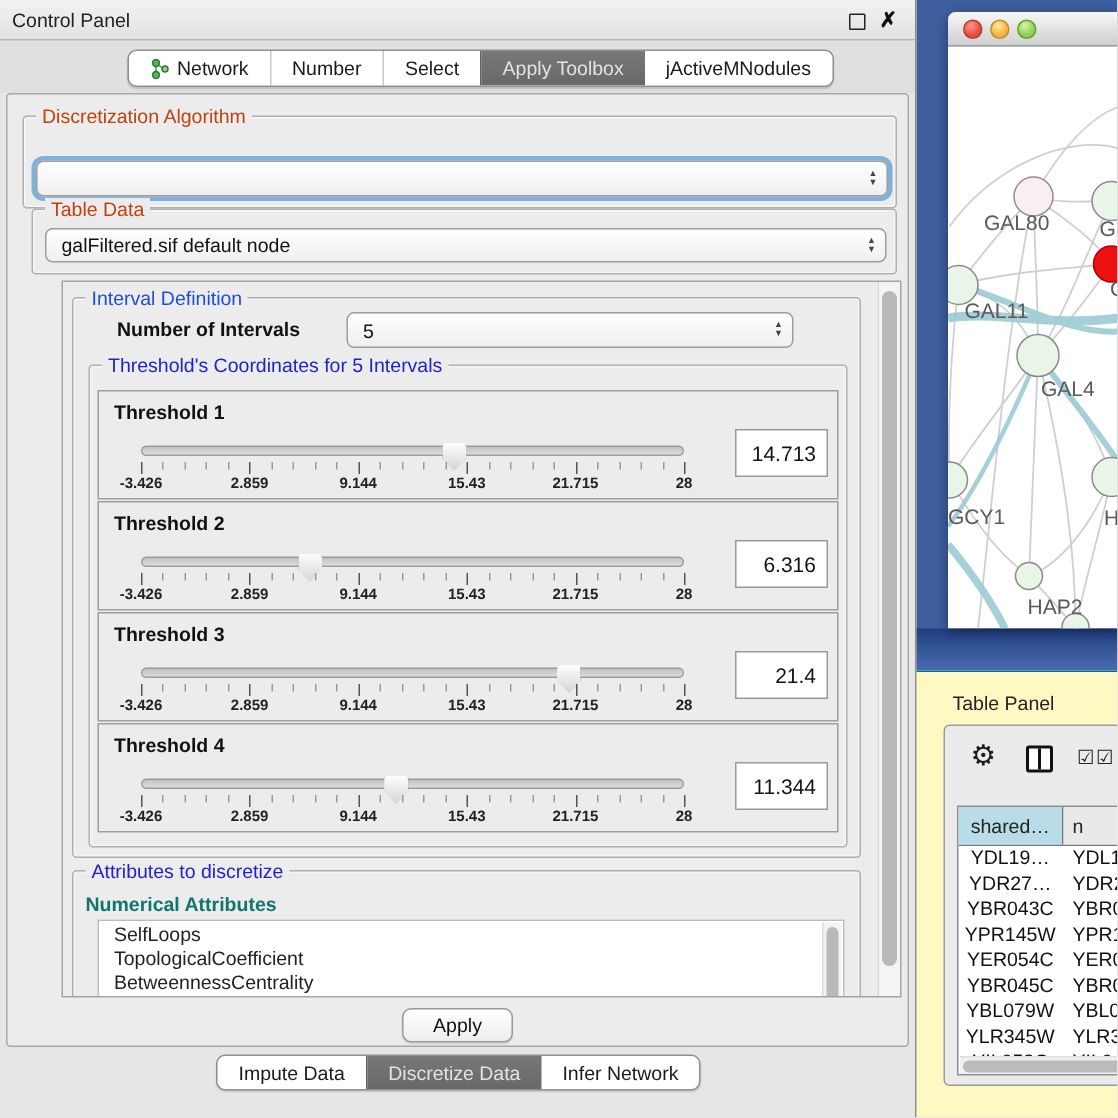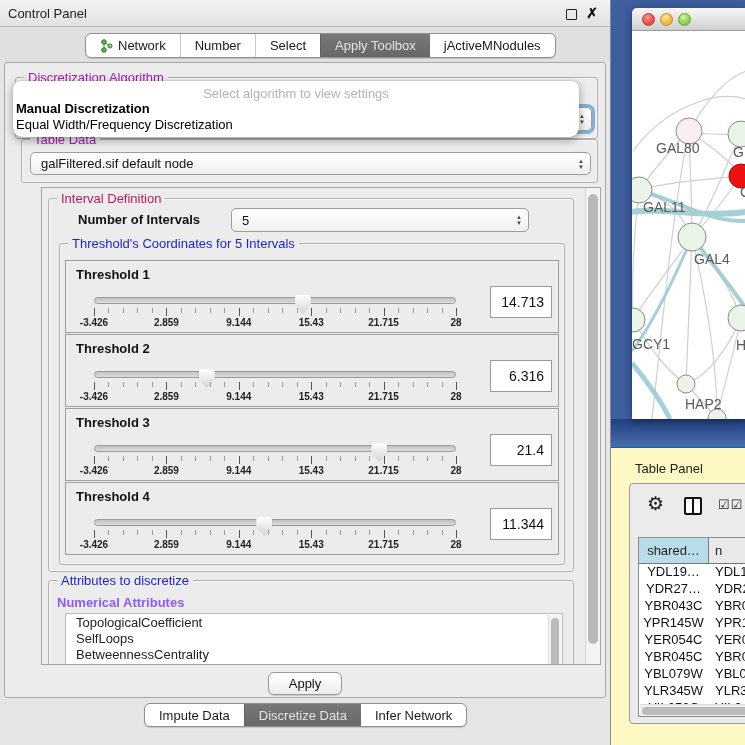--- a/index.html
+++ b/index.html
@@ -26,22 +26,22 @@
   #top-tabs { left:85px; top:5px; height:25px; }
   #bottom-tabs { left:144px; top:0px; height:24px; }
   .net-ico { width:13px; height:14px; }
 
   .main-panel { position:absolute; left:4px; top:62px; width:602px; height:636px;
     background:#ececec; border:1px solid #a8a8a8; border-radius:3px; }
 
   
   .group { position:absolute; border:1px solid #b0b0b0; border-radius:3px; box-shadow:inset 0 0 0 1px rgba(255,255,255,.5); }
   .group>.gtitle { position:absolute; top:-8px; left:8px; font-size:13px; background:#ececec; padding:0 4px; white-space:nowrap; }
-  .gtitle.dark { color:#a21caf; }
-  .gtitle.green { color:#be185d; }
+  .gtitle.dark { color:#c2410c; }
+  .gtitle.green { color:#1d4ed8; }
   .gtitle.blue { color:#2222cc; }
 
   
   .combo { position:absolute; background:linear-gradient(#ffffff,#efefef); border:1px solid #9d9d9d; border-radius:5px;
     font-size:13px; color:#111; display:flex; align-items:center; padding-left:10px; }
   .combo .stepper { position:absolute; right:6px; top:0; bottom:0; display:flex; flex-direction:column; justify-content:center; line-height:6px; }
   .combo .stepper span { font-size:6px; color:#444; text-align:center; }
   .combo.focused { box-shadow:0 0 0 3px rgba(110,166,216,.85); }
 
   
@@ -68,21 +68,21 @@
     filter:drop-shadow(0 1px 1px rgba(0,0,0,.45)); }
   .ticks { position:absolute; left:28px; top:47px; width:362px; height:9px; }
   .ticks i { position:absolute; top:0; width:1px; background:#999; height:5px; }
   .ticks i.major { background:#555; height:8px; }
   .axislabels { position:absolute; left:28px; top:56px; width:362px; height:12px; }
   .axislabels span { position:absolute; transform:translateX(-50%); font-size:10px; font-weight:bold; color:#222; white-space:nowrap; }
   .tval { position:absolute; right:6px; top:25px; width:62px; height:32px; background:#fff; border:1px solid #9a9a9a;
     font-family:"Liberation Sans",sans-serif; font-size:14px; color:#111; text-align:right; padding-right:7px; }
 
   
-  .attr-sub { position:absolute; left:8px; top:14px; font-size:13px; font-weight:bold; color:#8b5cf6; }
+  .attr-sub { position:absolute; left:8px; top:14px; font-size:13px; font-weight:bold; color:#0f766e; }
   .attr-list { position:absolute; left:16px; top:32px; width:498px; height:118px; background:#fff; border:1px solid #bbb; }
   .attr-list .item { font-size:13px; color:#222; padding:1px 0 1px 10px; height:16px; }
   .attr-scroll { position:absolute; right:1px; top:1px; width:13px; bottom:1px; background:#f3f3f3; border-left:1px solid #ddd; }
   .attr-scroll .thumb { position:absolute; left:2px; right:2px; top:3px; height:70px; background:#b9b9b9; border-radius:5px; }
 
   .apply-btn { position:absolute; left:0; right:0; margin:0 auto; top:609px; width:74px; height:23px;
     background:linear-gradient(#ffffff,#ededed); border:1px solid #999; border-radius:6px;
     font-size:13px; color:#111; text-align:center; line-height:21px; box-shadow:0 1px 1px rgba(0,0,0,.15); }
 
   .bottom-strip { position:absolute; left:0; top:703px; width:610px; height:42px; }
@@ -167,27 +167,20 @@
       <div class="group" style="left:10px; top:14px; width:583px; height:62px;">
         <span class="gtitle dark">Discretization Algorithm</span>
         <div class="combo focused" style="left:8px; top:29px; width:568px; height:24px;">
           <div class="stepper">
               <span>▲</span>
               <span>▼</span>
             </div>
         </div>
       </div>
 
-      <div class="algo-popup">
-        <div class="popup-placeholder">Select algorithm to view settings</div>
-        <div id="popup-options">
-            <div class="popup-opt b" style="top: 20px;">Manual Discretization</div>
-            <div class="popup-opt" style="top: 36px;">Equal Width/Frequency Discretization</div>
-          </div>
-      </div>
 
       <div class="group" style="left:16px; top:76px; width:577px; height:44px;">
         <span class="gtitle dark">Table Data</span>
         <div class="combo" style="left:8px; top:12px; width:561px; height:23px;">
           <span>galFiltered.sif default node</span>
           <div class="stepper">
               <span>▲</span>
               <span>▼</span>
             </div>
         </div>
@@ -383,22 +376,22 @@
                 </div>
               </div>
           </div>
         </div>
 
         <div class="group" style="left:6px; top:392px; width:526px; height:160px;">
           <span class="gtitle blue">Attributes to discretize</span>
           <span class="attr-sub">Numerical Attributes</span>
           <div class="attr-list">
             <div id="attr-items">
+                <div class="item">SelfLoops</div>
                 <div class="item">TopologicalCoefficient</div>
-                <div class="item">SelfLoops</div>
                 <div class="item">BetweennessCentrality</div>
               </div>
             <div class="attr-scroll">
                 <div class="thumb"></div>
               </div>
           </div>
         </div>
       </div>
 
       <div class="vscroll" style="position:absolute; left:580px; top:125px; height:476px;">

